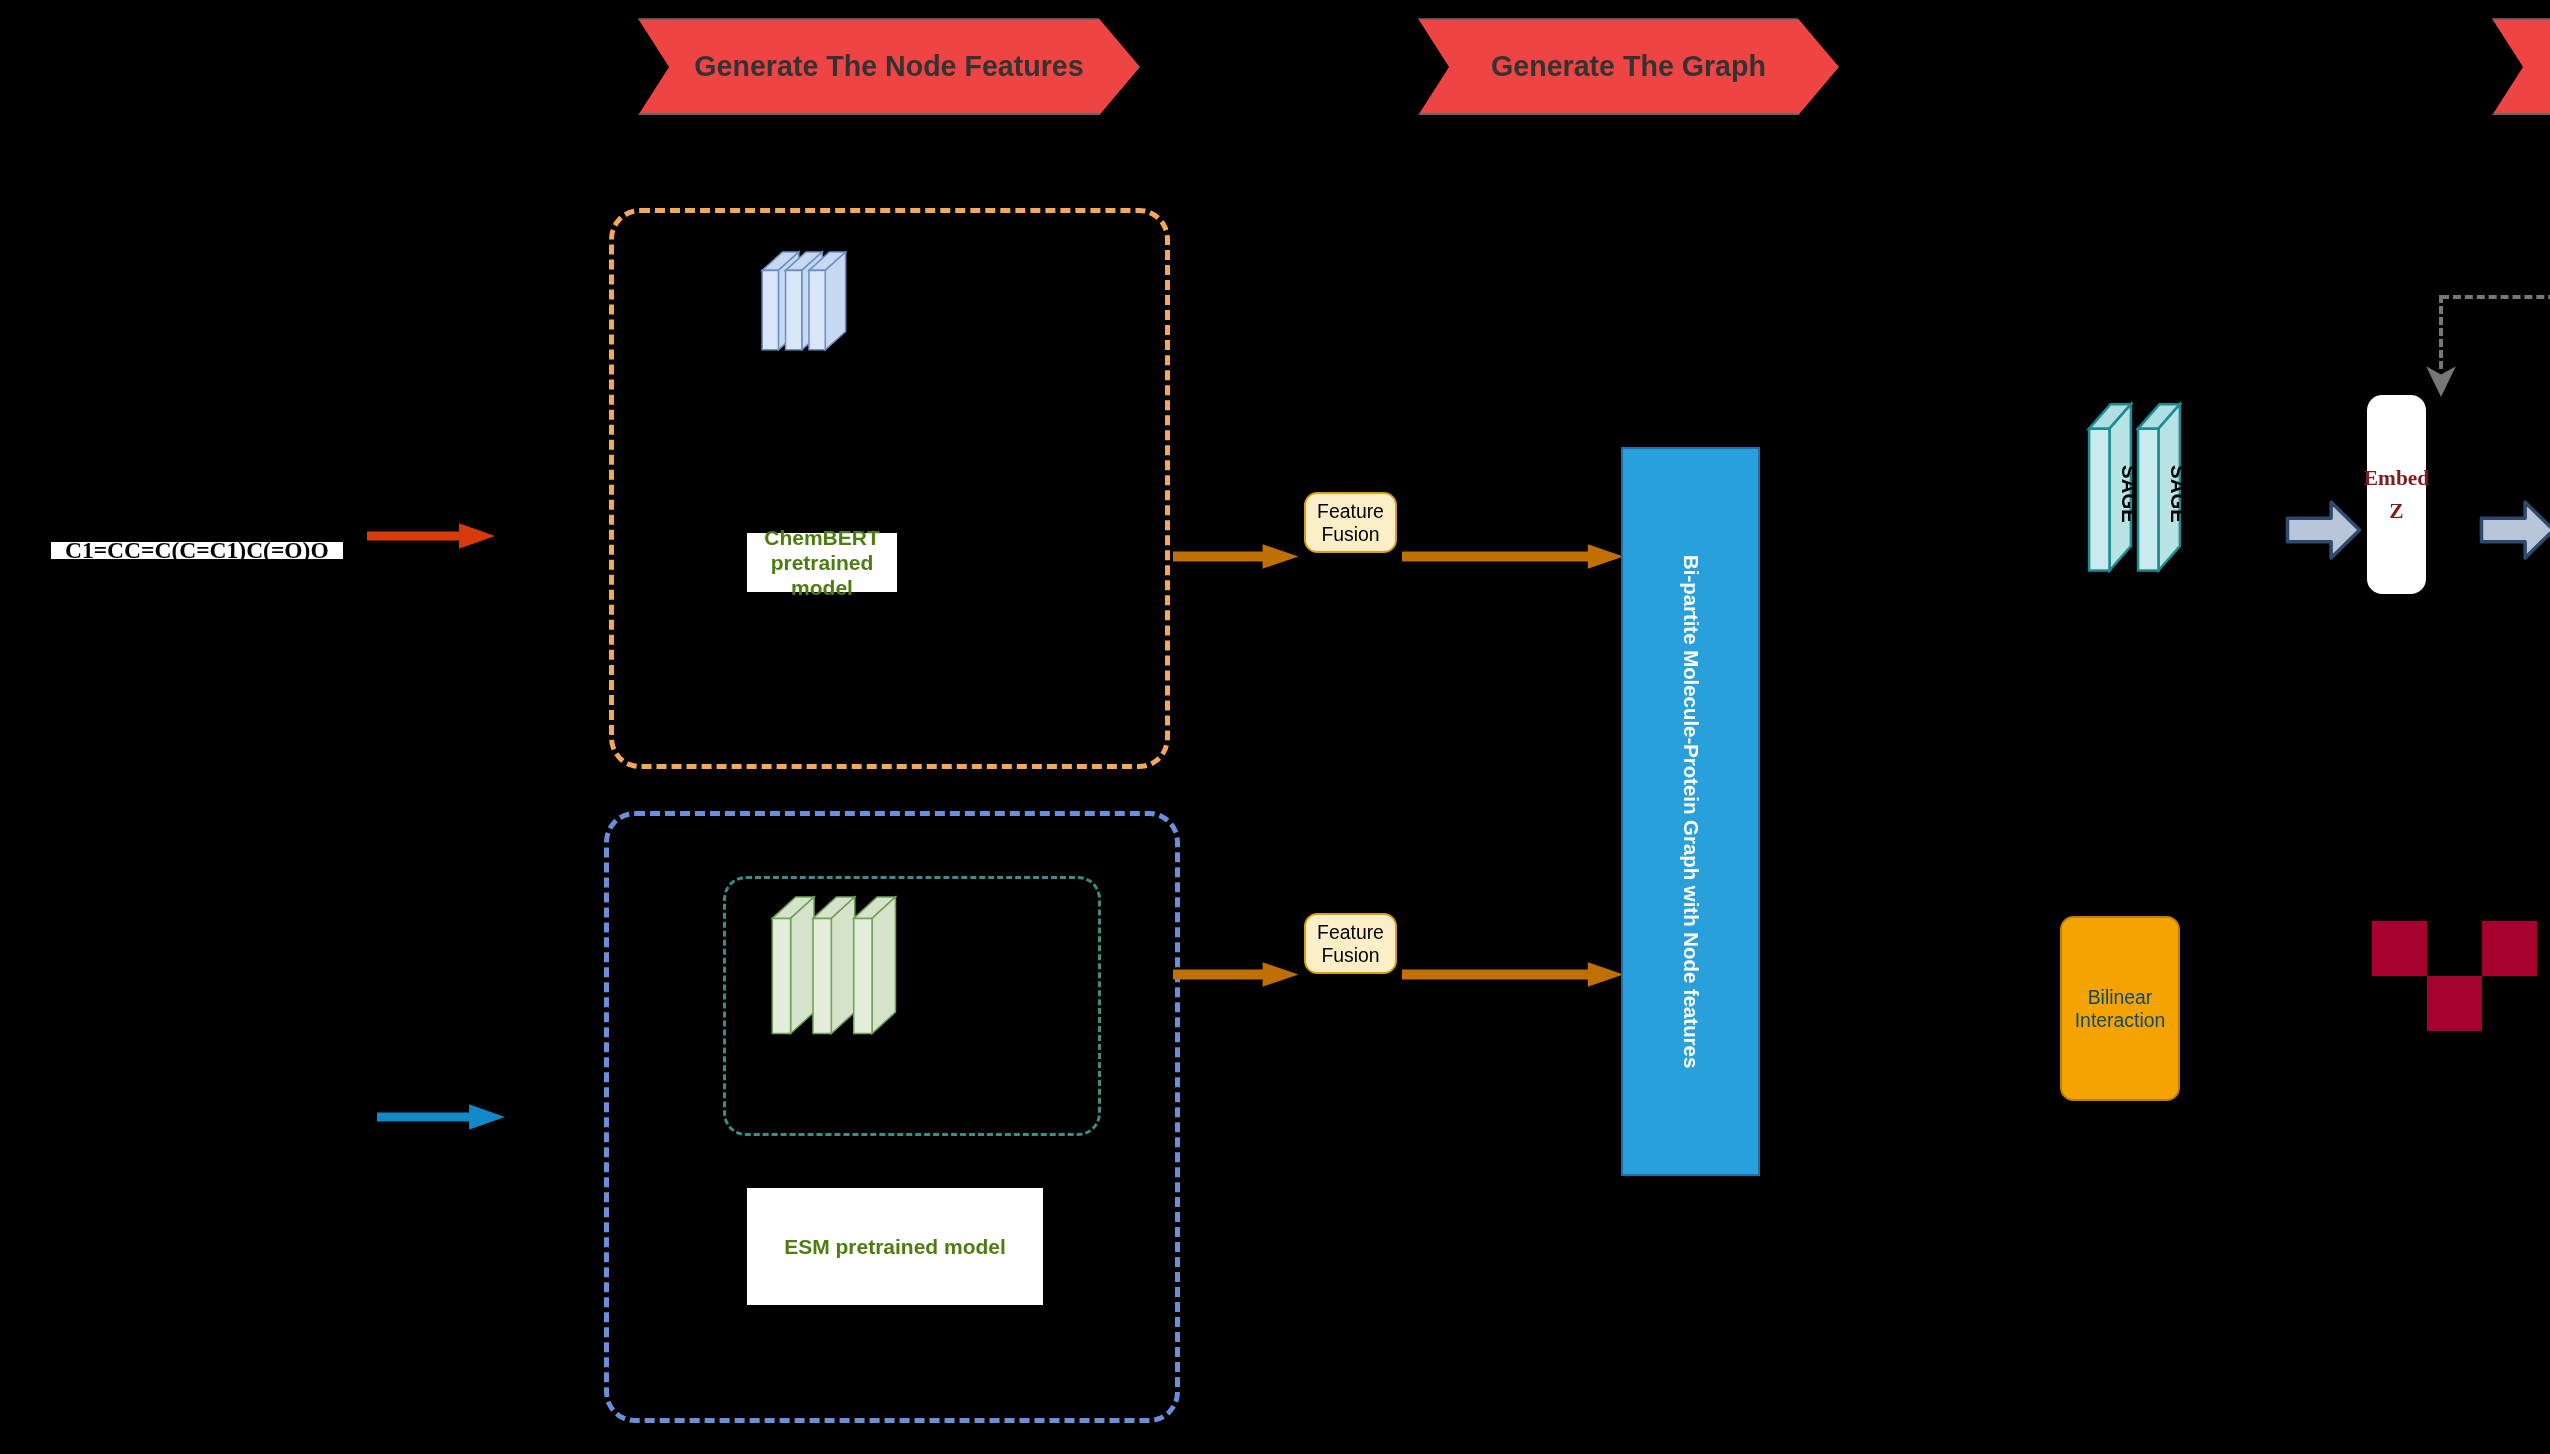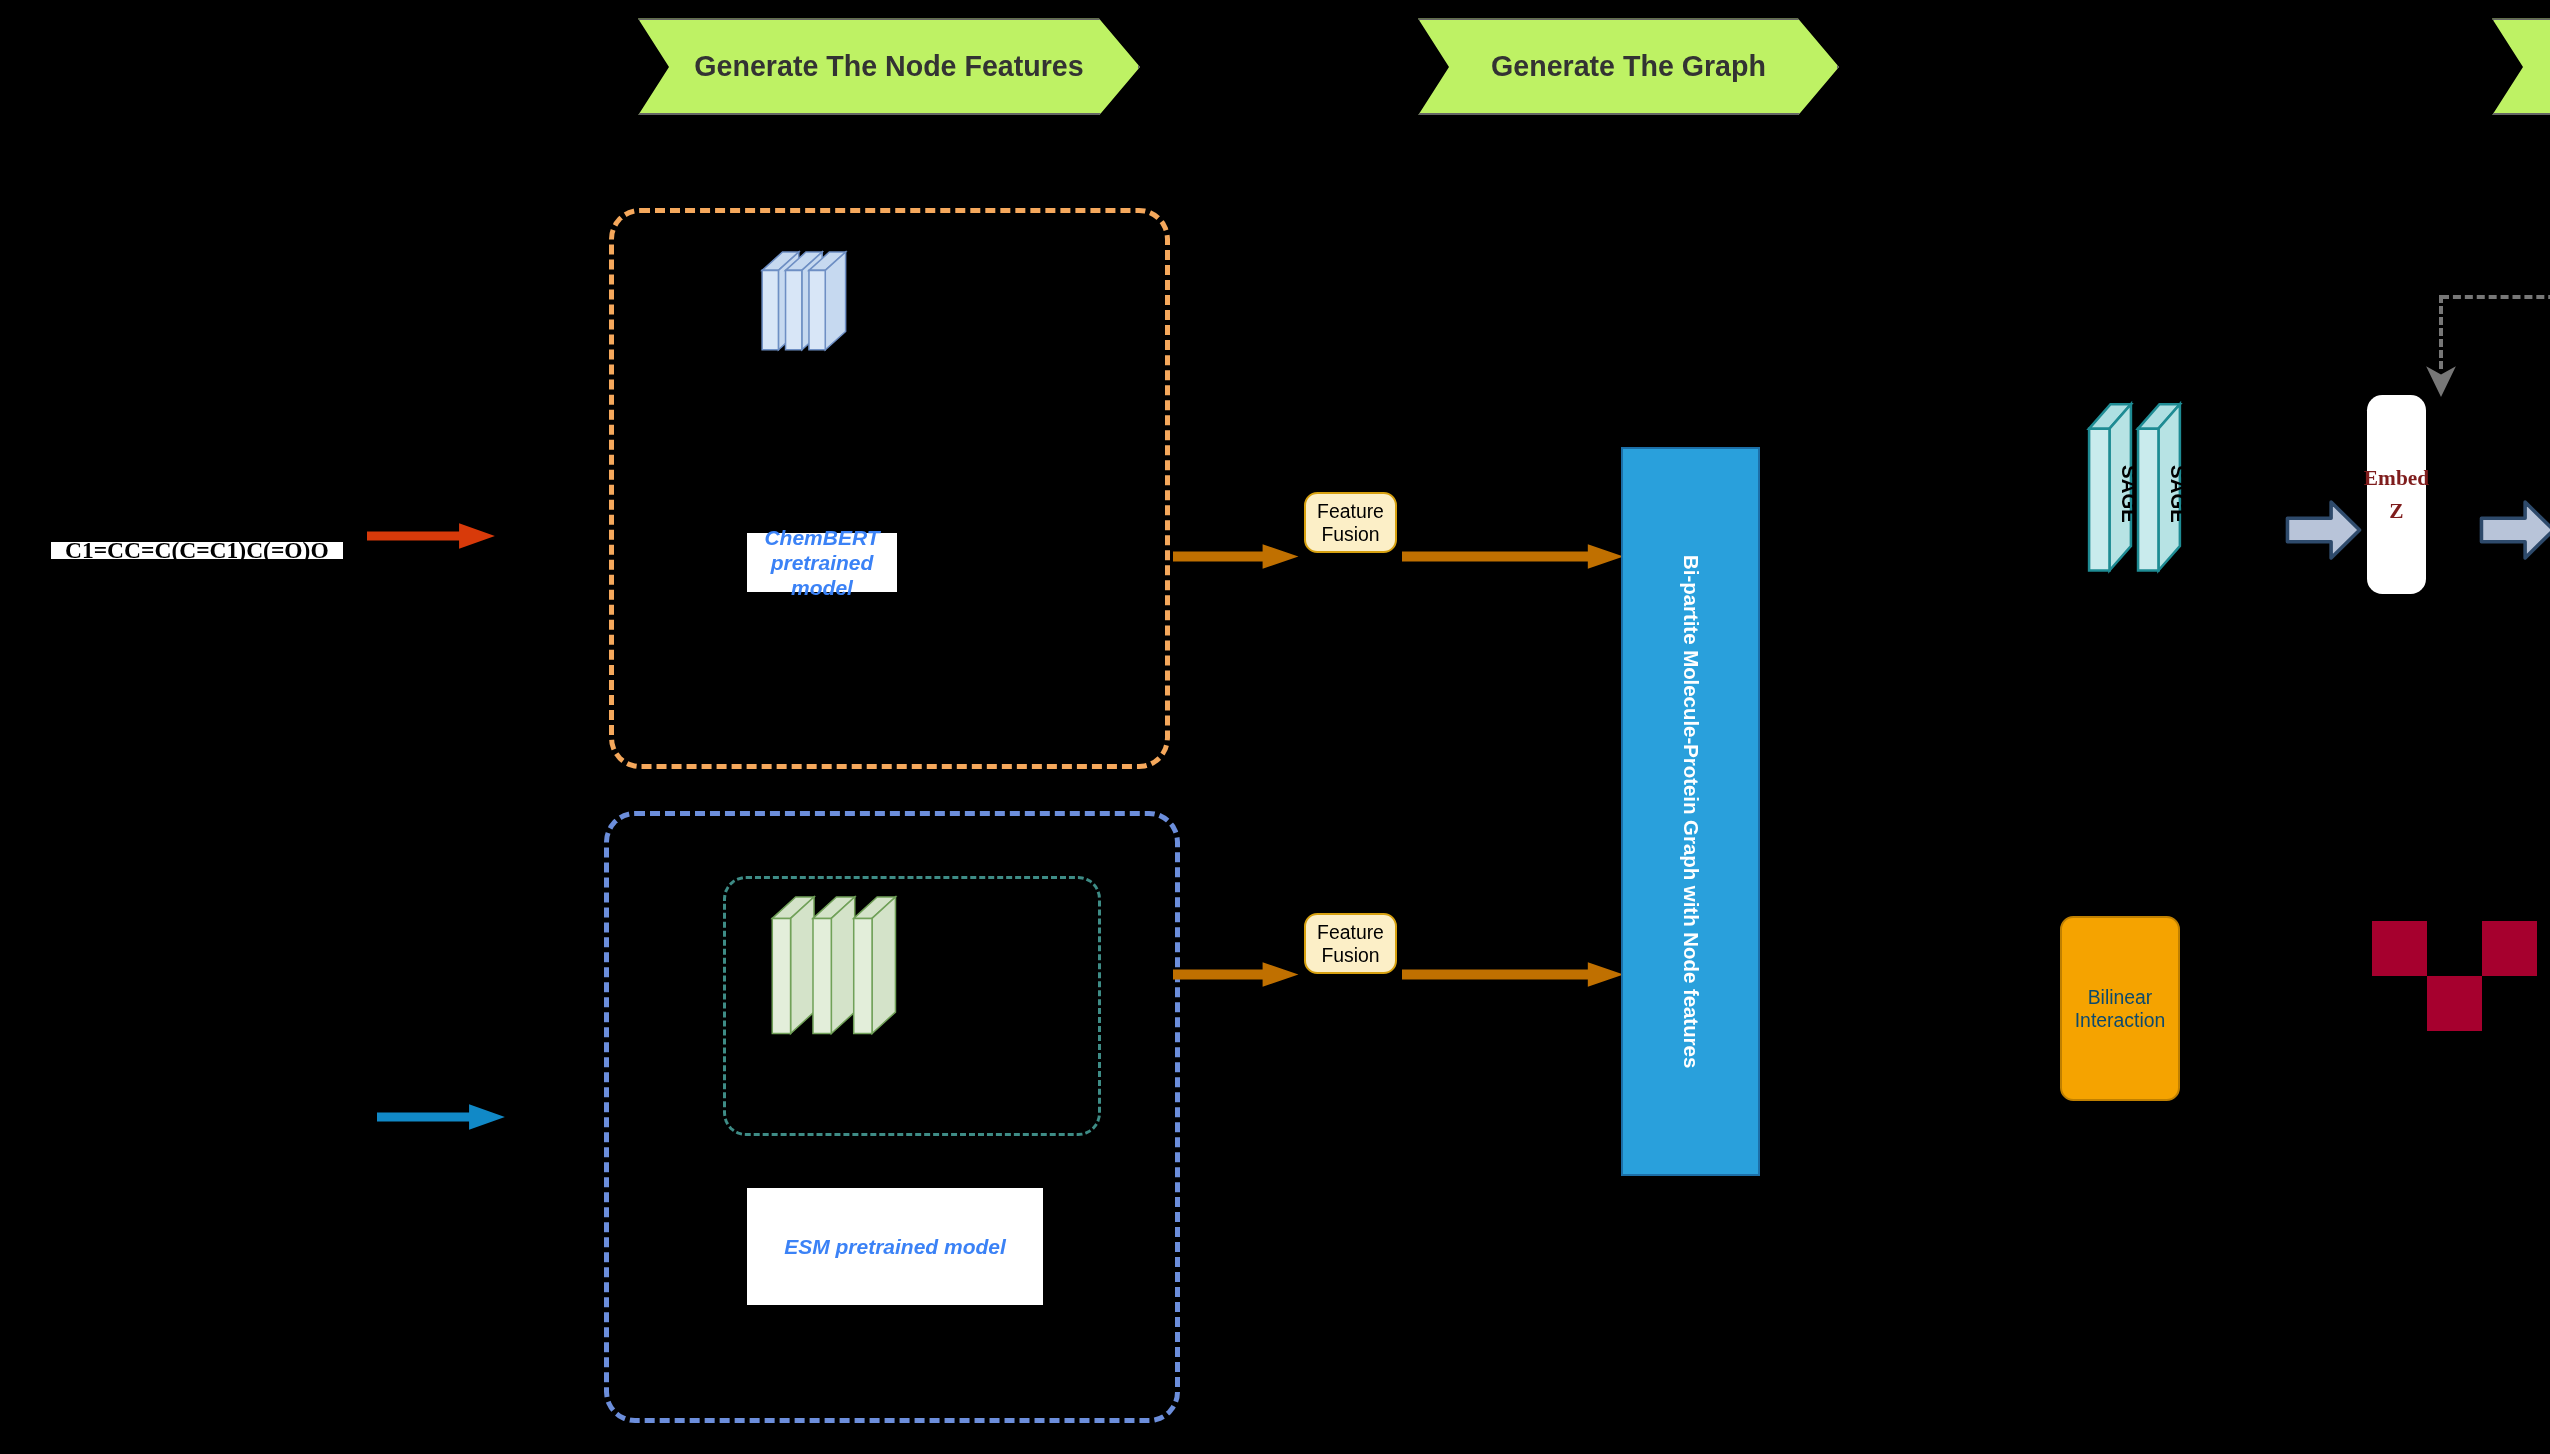--- a/index.html
+++ b/index.html
@@ -1,30 +1,30 @@
 <!DOCTYPE html>
 <html style="font-size:8.2px"><head>
 <meta charset="utf-8">
 <style>
   html,body{margin:0;padding:0;background:#000;}
   #stage{position:relative;width:4001px;height:1455px;background:#000;
          font-family:"Liberation Sans",sans-serif;overflow:hidden;}
   .abs{position:absolute;box-sizing:border-box;}
 
   
-  .chev{height:97px;background:#bef264;border:2.6px solid #666;
+  .chev{height:97px;background:#ef4444;border:2.6px solid #666;
         display:flex;align-items:center;justify-content:center;
         clip-path:polygon(0 0,calc(100% - 41px) 0,100% 50%,calc(100% - 41px) 100%,0 100%,31px 50%);
         color:#333;font-weight:bold;font-size:28.6px;white-space:nowrap;}
 
   
   .rbox{display:flex;align-items:center;justify-content:center;text-align:center;
         border-radius:13.3px;font-weight:normal;line-height:1.18;}
-  .white-box{background:#fff;color:#3b82f6;font-weight:bold;display:flex;
-             align-items:center;justify-content:center;text-align:center;line-height:1.2;font-style:italic;}
+  .white-box{background:#fff;color:#4d7c0f;font-weight:bold;display:flex;
+             align-items:center;justify-content:center;text-align:center;line-height:1.2;}
 
   
   .dashbox{border-radius:31px;background:transparent;}
 
   .vlabel{writing-mode:vertical-rl;text-orientation:mixed;}
 
   .smiles{background:#fff;color:#000;font-family:"Liberation Serif",serif;
           font-weight:bold;font-size:23.5px;white-space:nowrap;
           display:flex;align-items:center;padding:0 14px;}
 

